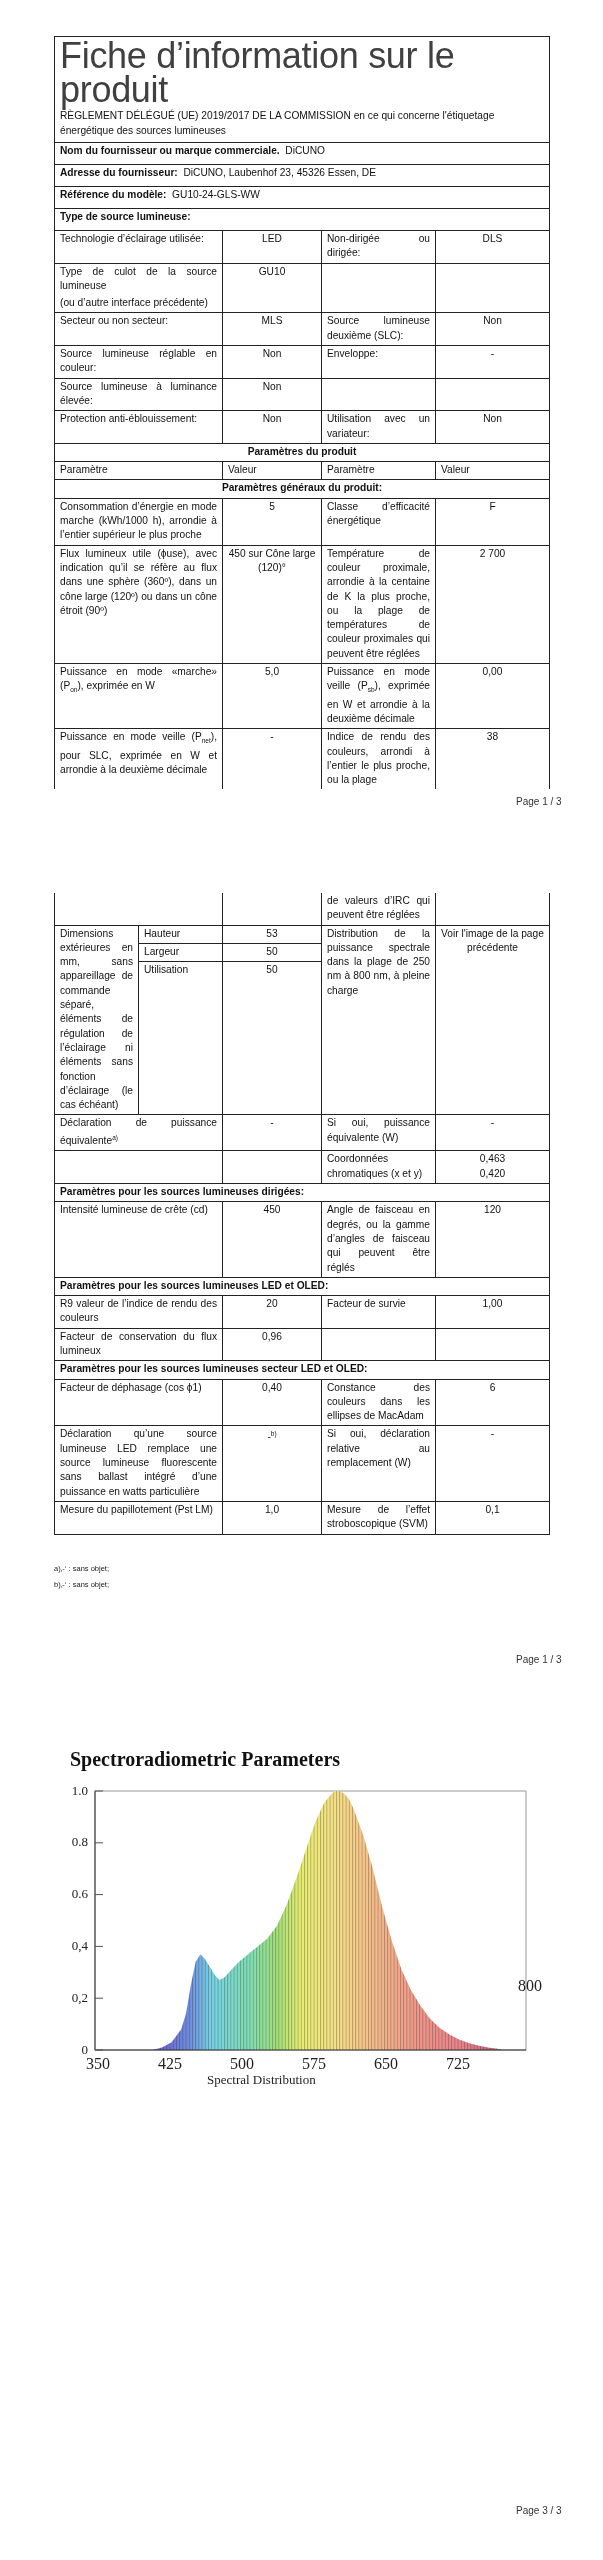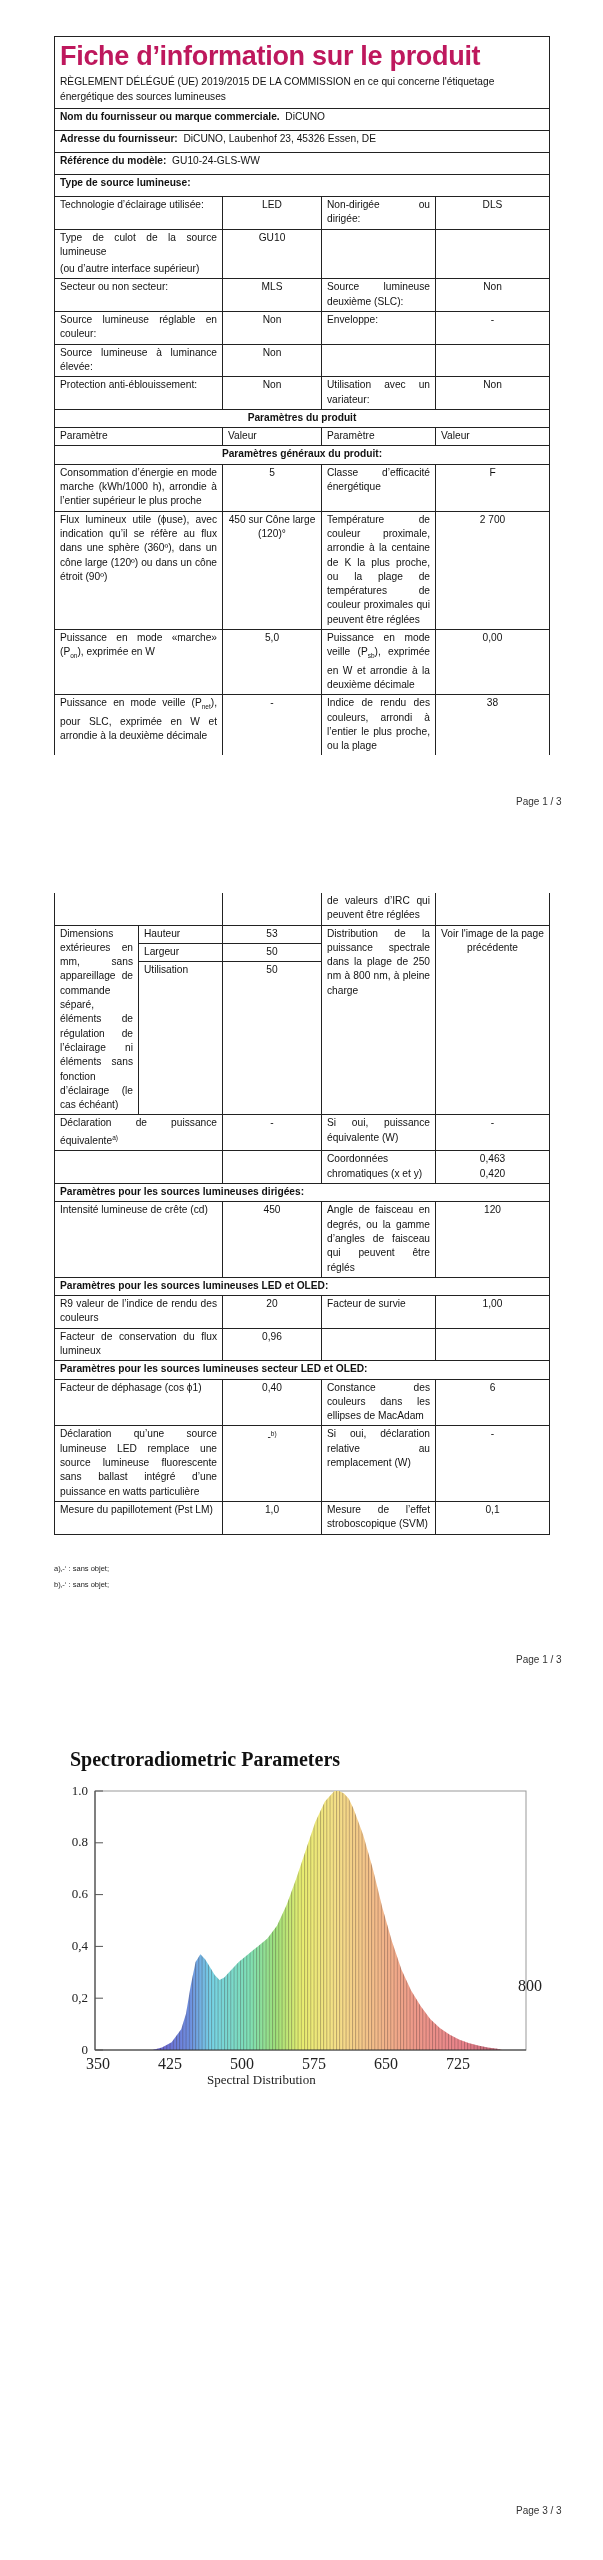--- a/index.html
+++ b/index.html
@@ -6,21 +6,21 @@
   body { width:603px; height:2560px; position:relative; overflow:hidden;
          font-family:"Liberation Sans", sans-serif; color:#111; }
   .page { position:absolute; left:0; width:603px; }
   .tbl { position:absolute; left:54px; width:495px; border-collapse:collapse; table-layout:fixed; font-size:10.2px; line-height:14.3px; }
   .tbl td { border:1px solid #222; padding:1px 5px 2px 5px; vertical-align:top; }
   .tbl td.c { text-align:center; }
   .tbl td.j { text-align:justify; }
   .tbl td.b { font-weight:bold; }
   .tbl td.hc { text-align:center; font-weight:bold; }
   .title-cell { padding:2px 5px 4px 5px !important; }
-  .doc-title { color:#be185d; font-size:27px; font-weight:bold; line-height:34px; letter-spacing:-0.3px; }
+  .doc-title { color:#404040; font-size:36px; font-weight:normal; line-height:34px; letter-spacing:-0.3px; }
   .doc-sub { font-size:10.2px; line-height:14.5px; margin-top:2px; }
   .lbl { font-weight:bold; }
   .page-num { position:absolute; left:516px; font-size:10px; color:#333; }
   .foot { position:absolute; left:54px; font-size:7.5px; color:#222; }
   .open-top td { border-top:none; }
   .open-bottom td { border-bottom:none; }
   sub, sup { font-size:6.5px; }
   .chart-title { position:absolute; left:70px; top:1748px; font-family:"Liberation Serif", serif; font-weight:bold; font-size:20px; color:#111; }
   .ytick { position:absolute; font-family:"Liberation Serif", serif; font-size:13px; color:#222; text-align:right; width:30px; }
   .xtick { position:absolute; font-family:"Liberation Serif", serif; font-size:16px; color:#222; width:40px; text-align:center; }
@@ -34,21 +34,21 @@
     <colgroup>
         <col style="width:168px">
         <col style="width:99px">
         <col style="width:114px">
         <col style="width:114px">
       </colgroup>
     <tbody>
         <tr>
       <td colspan="4" class="title-cell">
         <div class="doc-title">Fiche d’information sur le produit</div>
-        <div class="doc-sub">RÈGLEMENT DÉLÉGUÉ (UE) 2019/2015 DE LA COMMISSION en ce qui concerne l'étiquetage énergétique des sources lumineuses</div>
+        <div class="doc-sub">RÈGLEMENT DÉLÉGUÉ (UE) 2019/2017 DE LA COMMISSION en ce qui concerne l'étiquetage énergétique des sources lumineuses</div>
       </td>
     </tr>
     <tr style="height:22px">
           <td colspan="4"><span class="lbl">Nom du fournisseur ou marque commerciale.</span>&nbsp; <span>DiCUNO</span></td>
         </tr>
     <tr style="height:22px">
           <td colspan="4"><span class="lbl">Adresse du fournisseur:</span>&nbsp; <span>DiCUNO, Laubenhof 23, 45326 Essen, DE</span></td>
         </tr>
     <tr style="height:22px">
           <td colspan="4"><span class="lbl">Référence du modèle:</span>&nbsp; <span>GU10-24-GLS-WW</span></td>
@@ -59,21 +59,21 @@
 
     <tr>
       <td class="j">Technologie d’éclairage utilisée:</td>
       <td class="c">LED</td>
       <td class="j">Non-dirigée ou dirigée:</td>
       <td class="c">DLS</td>
     </tr>
     <tr>
       <td class="j">
             <div>Type de culot de la source lumineuse</div>
-            <div style="margin-top:3px">(ou d’autre interface supérieur)</div>
+            <div style="margin-top:3px">(ou d’autre interface précédente)</div>
           </td>
       <td class="c">GU10</td>
       <td></td>
       <td class="c"></td>
     </tr>
     <tr>
       <td class="j">Secteur ou non secteur:</td>
       <td class="c">MLS</td>
       <td class="j">Source lumineuse deuxième (SLC):</td>
       <td class="c">Non</td>

